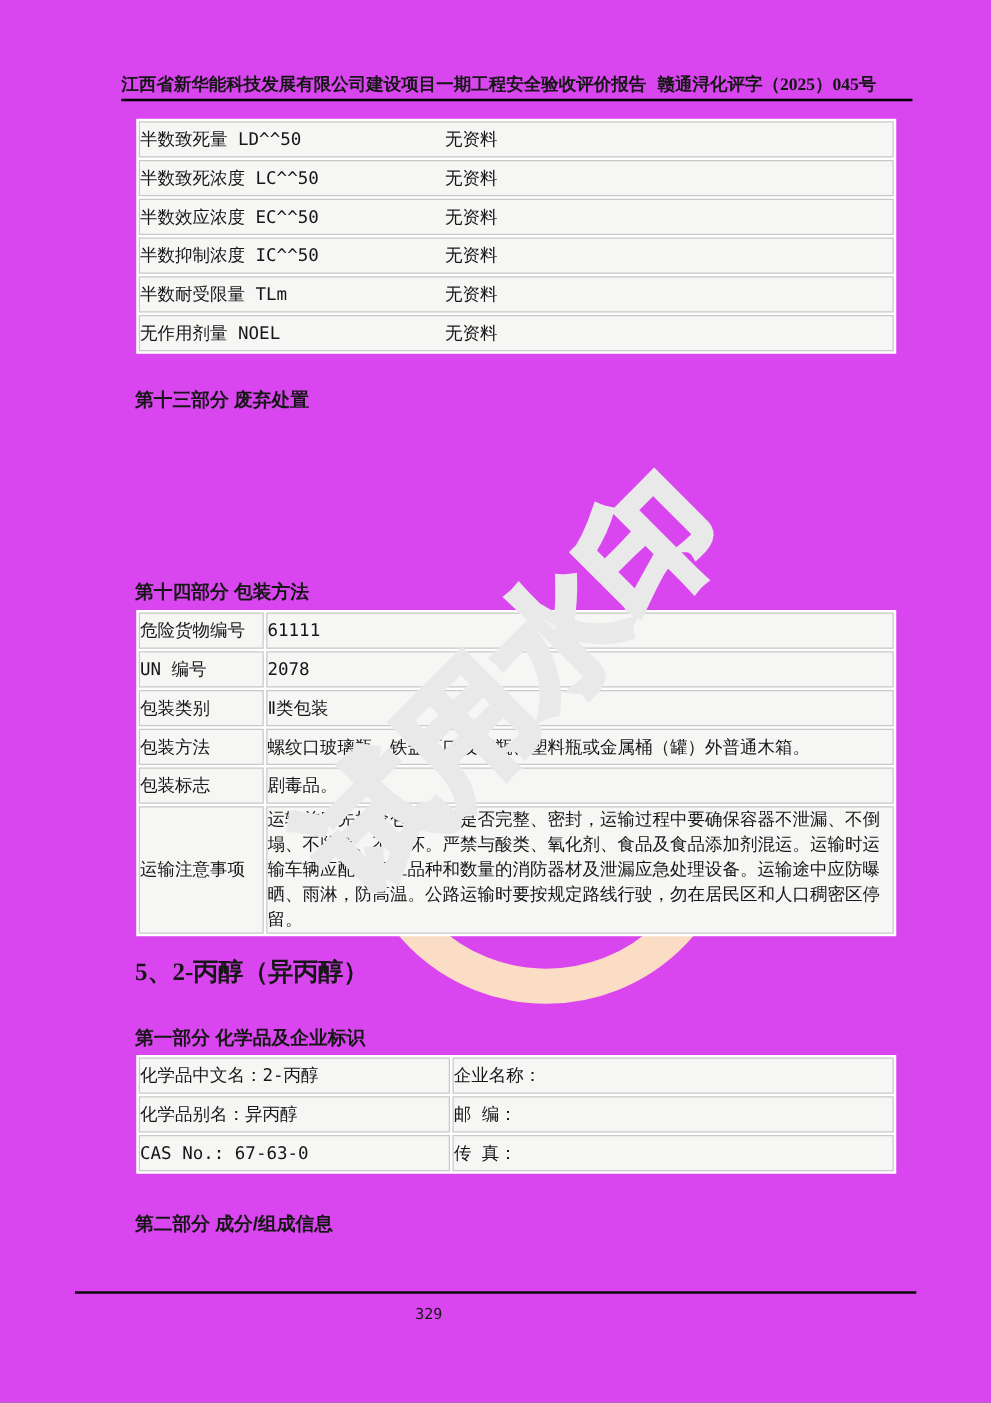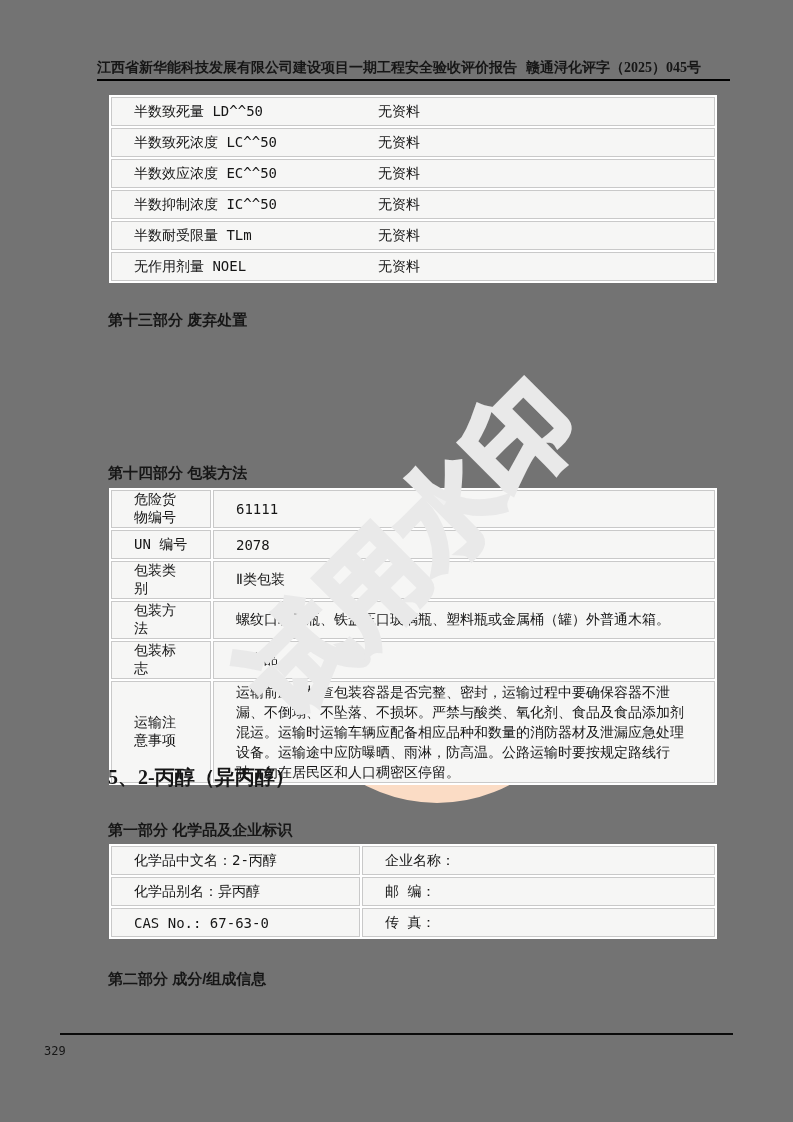--- a/index.html
+++ b/index.html
@@ -1,19 +1,19 @@
 <!DOCTYPE html>
 <html><head>
 <meta charset="utf-8">
 <style>
   html,body{margin:0;padding:0;background:#888;}
   .page{
     position:relative;
     width:793px;height:1122px;
-    background:#737373;
+    background:#d946ef;
     margin:0 auto;
     overflow:hidden;
     font-family:"Liberation Sans",sans-serif;
     color:#161616;
   }
   
   .hdr-title{
     position:absolute;left:97px;top:59px;
     font:bold 14px "Liberation Serif",serif;
     white-space:nowrap;z-index:2;
@@ -27,22 +27,22 @@
     position:absolute;left:97px;top:79px;width:633px;height:2px;
     background:#000;z-index:2;
   }
   
   .ftr-rule{
     position:absolute;left:60px;top:1033px;width:673px;height:2px;
     background:#0a0a0a;z-index:4;
   }
   .ftr-page{
     position:absolute;left:0;top:1044px;width:686px;
-    text-align:left;
-    font:12px "DejaVu Sans Mono",monospace;z-index:4;margin-left:44px;
+    text-align:center;
+    font:12px "DejaVu Sans Mono",monospace;z-index:4;
   }
   
   .wm-ring{
     position:absolute;left:282px;top:493px;
     width:254px;height:254px;
     border:28px solid #fbdcc5;border-radius:50%;
     z-index:0;pointer-events:none;
   }
   .wm-text{
     position:absolute;left:195px;top:488px;width:430px;height:120px;
@@ -72,21 +72,21 @@
     background:#ffffff;
     table-layout:fixed;
     font-size:14px;
     font-family:"DejaVu Sans Mono","Liberation Sans",monospace;
     z-index:1;
   }
   table.doc td{
     border:1px solid #c9c9c9;
     background:#f6f6f5;
     height:27px;
-    padding:0 22px;
+    padding:0 0;
     vertical-align:middle;
     overflow:hidden;
   }
   td.multiline{
     line-height:20px;
     padding:3px 7px;
     height:auto;
   }
   .tox-label{display:inline-block;width:244px;}
   col.c-label{width:100px;}

